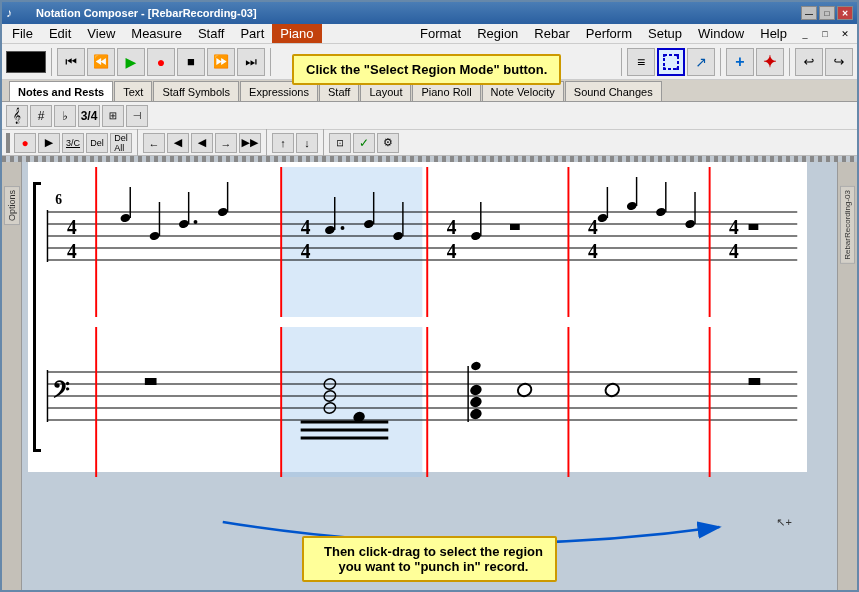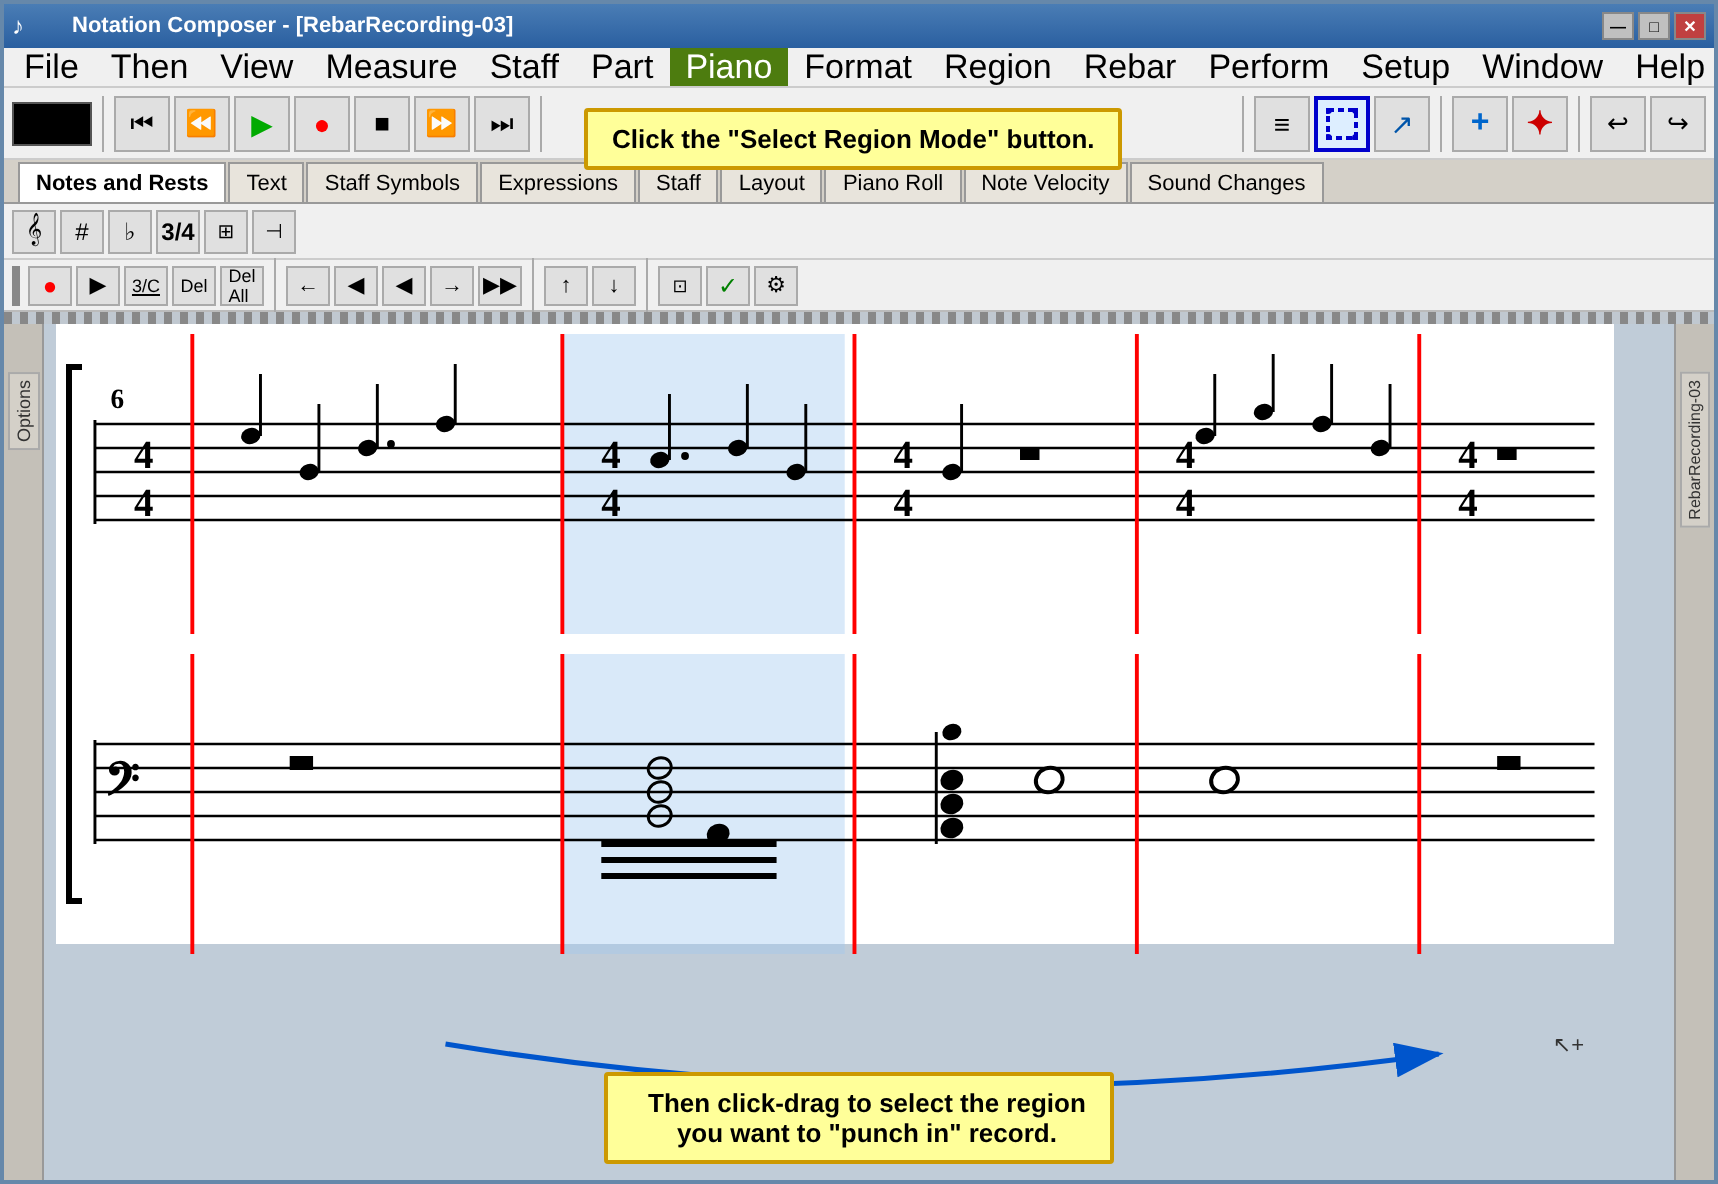--- a/index.html
+++ b/index.html
@@ -25,27 +25,27 @@
     .menu-bar {
       background: #f0f0f0;
       height: 20px;
       display: flex;
       align-items: center;
       border-bottom: 1px solid #ccc;
       padding: 0 2px;
     }
     .menu-item {
       padding: 2px 8px;
-      font-size: 17px;
+      font-size: 13px;
       cursor: pointer;
       height: 100%;
       display: flex;
       align-items: center;
     }
-    .menu-item.active { background: #4d7c0f; color: white; }
+    .menu-item.active { background: #c2410c; color: white; }
 
     
     .toolbar {
       background: #f0f0f0;
       height: 36px;
       display: flex;
       align-items: center;
       padding: 2px 4px;
       border-bottom: 1px solid #ccc;
       gap: 2px;
@@ -152,21 +152,21 @@
     <span class="title-bar-text">Notation Composer - [RebarRecording-03]</span>
     <div class="title-bar-controls">
       <div class="title-bar-btn">—</div>
       <div class="title-bar-btn">□</div>
       <div class="title-bar-btn" style="background:#c04040;color:white;">✕</div>
     </div>
   </div>
 
   <div class="menu-bar">
     <div class="menu-item">File</div>
-    <div class="menu-item">Then</div>
+    <div class="menu-item">Edit</div>
     <div class="menu-item">View</div>
     <div class="menu-item">Measure</div>
     <div class="menu-item">Staff</div>
     <div class="menu-item">Part</div>
     <div class="menu-item active">Piano</div>
     <div style="flex:1"></div>
     <div class="menu-item">Format</div>
     <div class="menu-item">Region</div>
     <div class="menu-item">Rebar</div>
     <div class="menu-item">Perform</div>

